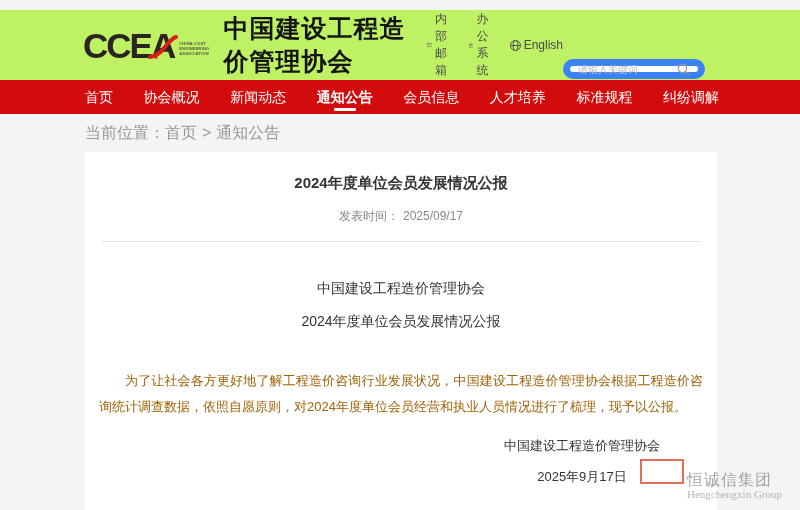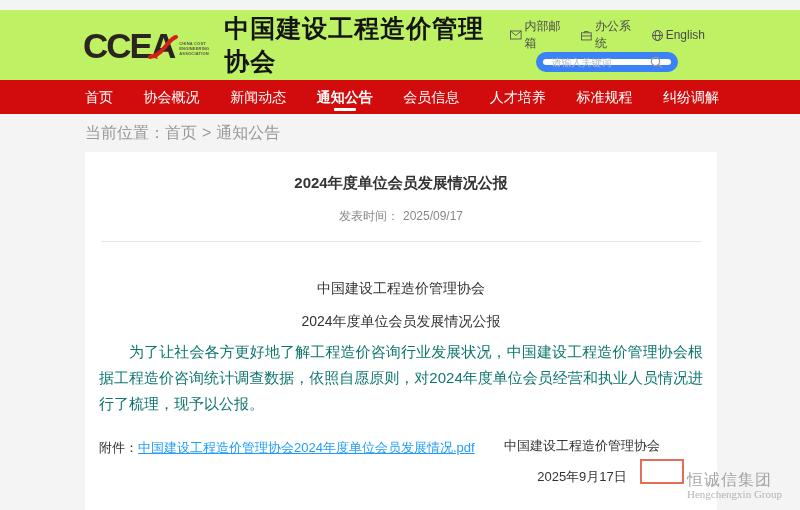--- a/index.html
+++ b/index.html
@@ -28,21 +28,21 @@
   }
   .logo-swoosh { position:absolute; right:-4px; bottom:2px; }
   .logo-sub {
     margin-left:5px; font-size:4px; line-height:5px; color:#5a5248;
     letter-spacing:0.2px; font-weight:bold; align-self:center; margin-top:6px;
   }
   .site-title {
     font-size:25px; font-weight:bold; color:#141414; margin-left:14px;
     letter-spacing:1px;
   }
-  .utility { display:flex; flex-direction:column; align-items:center; }
+  .utility { display:flex; flex-direction:row; align-items:flex-end; }
   .util-links { display:flex; gap:14px; align-items:center; }
   .util-link {
     display:flex; align-items:center; gap:3px; font-size:12px; color:#4a4a4a;
     text-decoration:none; cursor:pointer;
   }
   .util-link svg { display:block; }
   .searchbox {
     width:142px; height:20px; border:7px solid #3b82f6; border-radius:10px;
     background:#fff; display:flex; align-items:center; padding:0 8px;
   }
@@ -77,21 +77,21 @@
     position:relative;
   }
   .article-title { text-align:center; font-size:15px; font-weight:bold; color:#333; }
   .article-date { text-align:center; font-size:12px; color:#888; margin-top:15px; }
   .article-date .dl { margin-right:4px; }
   .divider { border:none; border-top:1px solid #e8e8e8; margin:16px 2px 0 2px; }
   .doc-head { text-align:center; font-size:14px; color:#333; }
   .doc-head1 { margin-top:38px; }
   .doc-head2 { margin-top:15px; }
   .doc-para {
-    margin-top:8px; font-size:15px; line-height:26px; color:#0f766e;
+    margin-top:37px; font-size:13px; line-height:26px; color:#a16207;
     text-indent:2em; text-align:justify;
   }
   .attachment { margin-top:22px; font-size:13px; color:#333; }
   .attachment a { color:#1e9dfb; text-decoration:underline; cursor:pointer; }
   .signature {
     position:absolute; right:57px; top:285px; text-align:center; font-size:13px; color:#333;
   }
   .signature .sig-date { margin-top:13px; }
   
   .watermark {
@@ -186,23 +186,20 @@
   <div class="article-date">
     <span class="dl">发表时间：</span><span>2025/09/17</span>
   </div>
   <hr class="divider">
 
   <div class="doc-head doc-head1">中国建设工程造价管理协会</div>
   <div class="doc-head doc-head2">2024年度单位会员发展情况公报</div>
 
   <p class="doc-para">为了让社会各方更好地了解工程造价咨询行业发展状况，中国建设工程造价管理协会根据工程造价咨询统计调查数据，依照自愿原则，对2024年度单位会员经营和执业人员情况进行了梳理，现予以公报。</p>
 
-  <div class="attachment">
-    <span>附件：</span><a>中国建设工程造价管理协会2024年度单位会员发展情况.pdf</a>
-  </div>
 
   <div class="signature">
     <div>中国建设工程造价管理协会</div>
     <div class="sig-date">2025年9月17日</div>
   </div>
 </div>
 
 <div class="watermark">
   <div class="wm-seal">恒诚信</div>
   <div class="wm-text">

